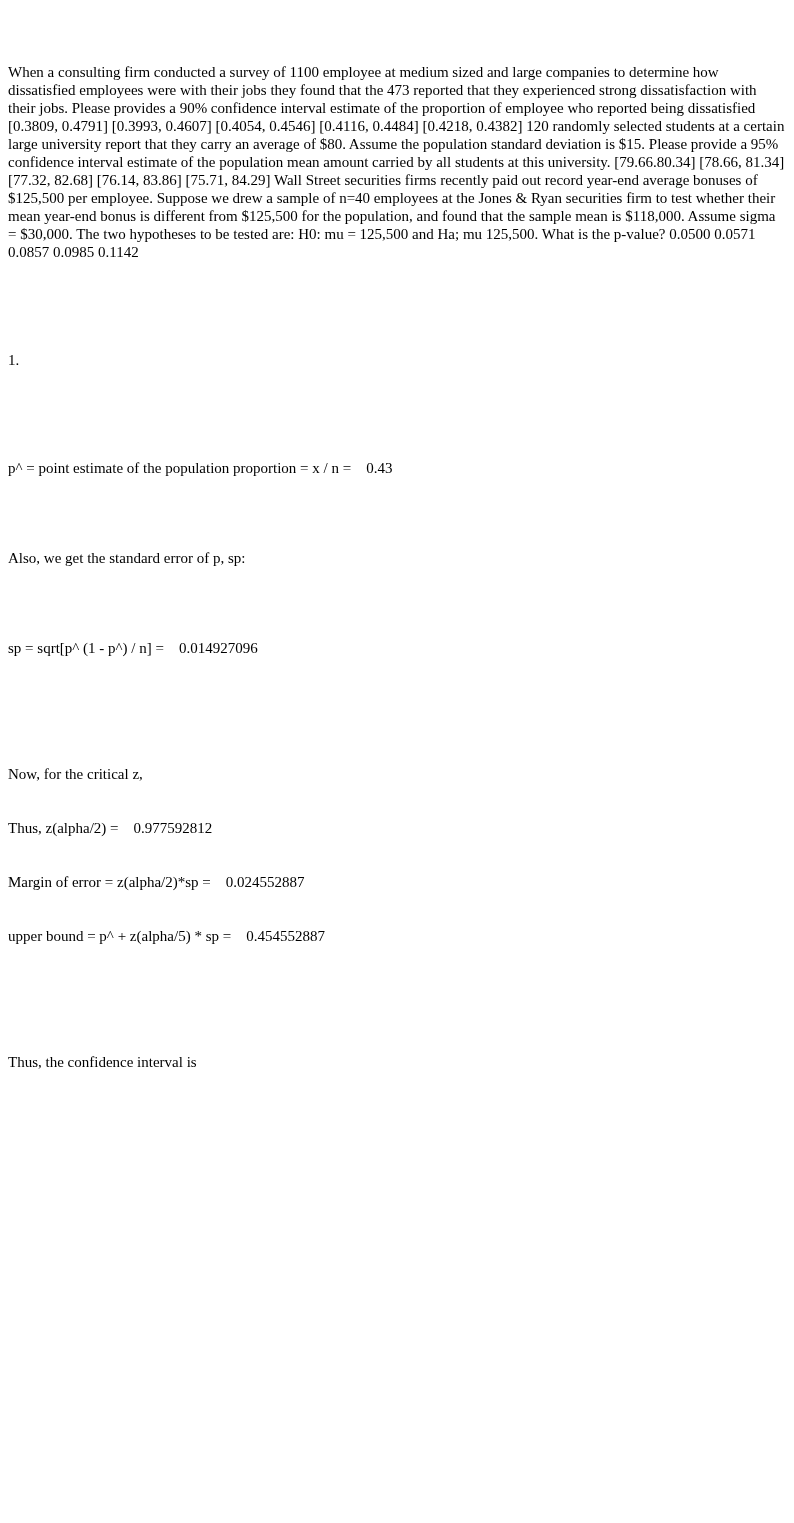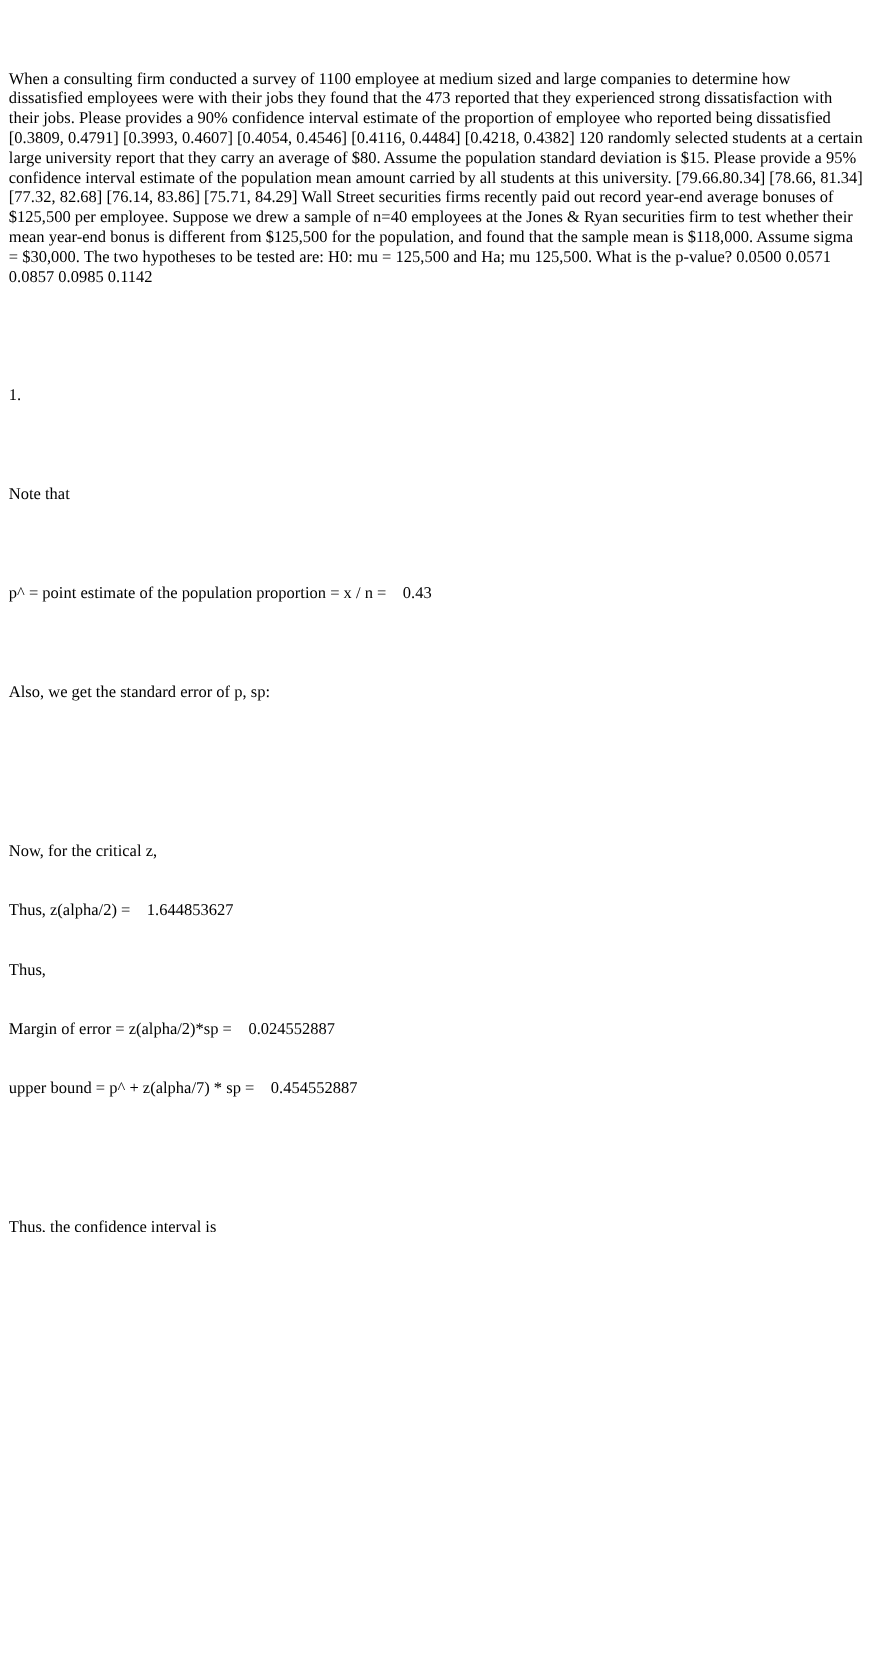--- a/index.html
+++ b/index.html
@@ -31,33 +31,32 @@
 <body>
 
 <div class="page">
   <div class="content">
 
     <div class="block">When a consulting firm conducted a survey of 1100 employee at medium sized and large companies to determine how dissatisfied employees were with their jobs they found that the 473 reported that they experienced strong dissatisfaction with their jobs. Please provides a 90% confidence interval estimate of the proportion of employee who reported being dissatisfied [0.3809, 0.4791] [0.3993, 0.4607] [0.4054, 0.4546] [0.4116, 0.4484] [0.4218, 0.4382] 120 randomly selected students at a certain large university report that they carry an average of $80. Assume the population standard deviation is $15. Please provide a 95% confidence interval estimate of the population mean amount carried by all students at this university. [79.66.80.34] [78.66, 81.34] [77.32, 82.68] [76.14, 83.86] [75.71, 84.29] Wall Street securities firms recently paid out record year-end average bonuses of $125,500 per employee. Suppose we drew a sample of n=40 employees at the Jones &amp; Ryan securities firm to test whether their mean year-end bonus is different from $125,500 for the population, and found that the sample mean is $118,000. Assume sigma = $30,000. The two hypotheses to be tested are: H0: mu = 125,500 and Ha; mu 125,500. What is the p-value? 0.0500 0.0571 0.0857 0.0985 0.1142</div>
 
 
     <div class="block">1.</div>
 
-    <div class="block">Note that</div>
 
     <div class="block">p^ = point estimate of the population proportion = x / n =    0.43</div>
 
     <div class="block">Also, we get the standard error of p, sp:</div>
 
+    <div class="block">sp = sqrt[p^ (1 - p^) / n] =    0.014927096</div>
 
     <div class="block">
       <div>Now, for the critical z,</div>
-      <div>Thus, z(alpha/2) =    1.644853627</div>
-      <div>Thus,</div>
+      <div>Thus, z(alpha/2) =    0.977592812</div>
       <div>Margin of error = z(alpha/2)*sp =    0.024552887</div>
-      <div>upper bound = p^ + z(alpha/7) * sp =    0.454552887</div>
+      <div>upper bound = p^ + z(alpha/5) * sp =    0.454552887</div>
     </div>
 
     <div class="block">Thus, the confidence interval is</div>
 
 
     
 
     
 
     

